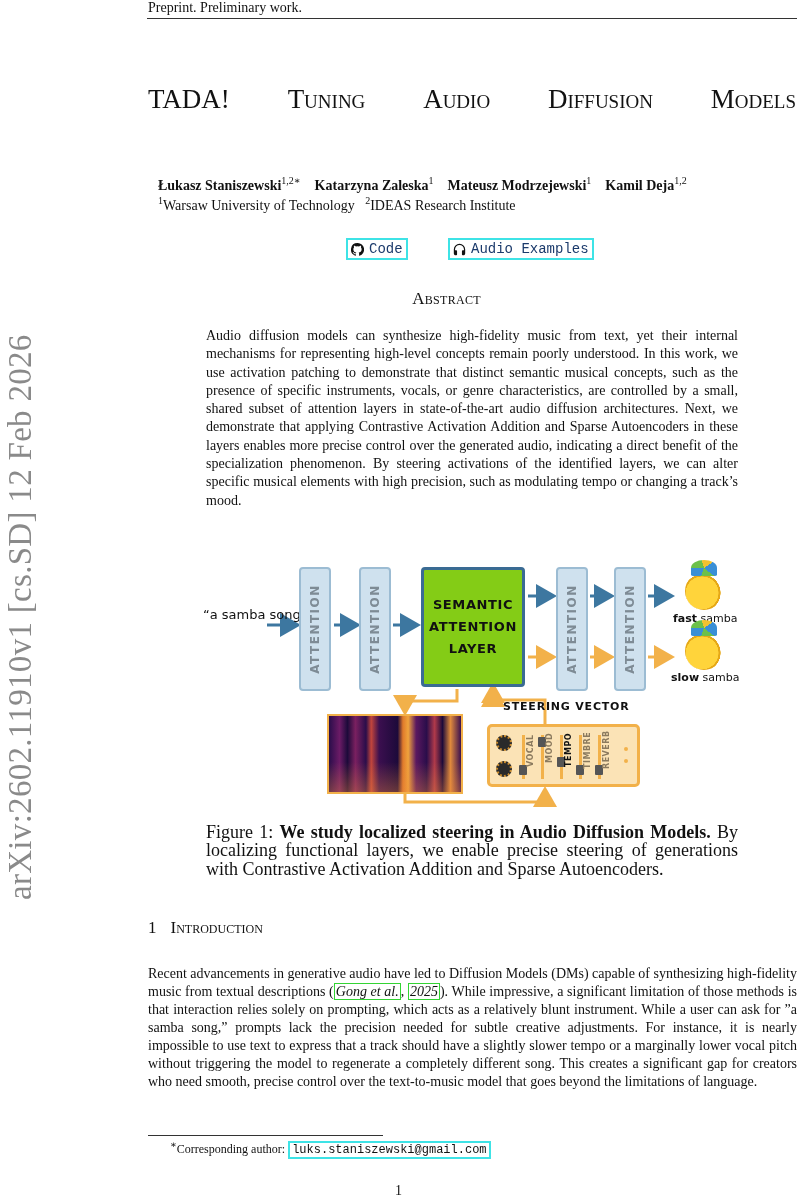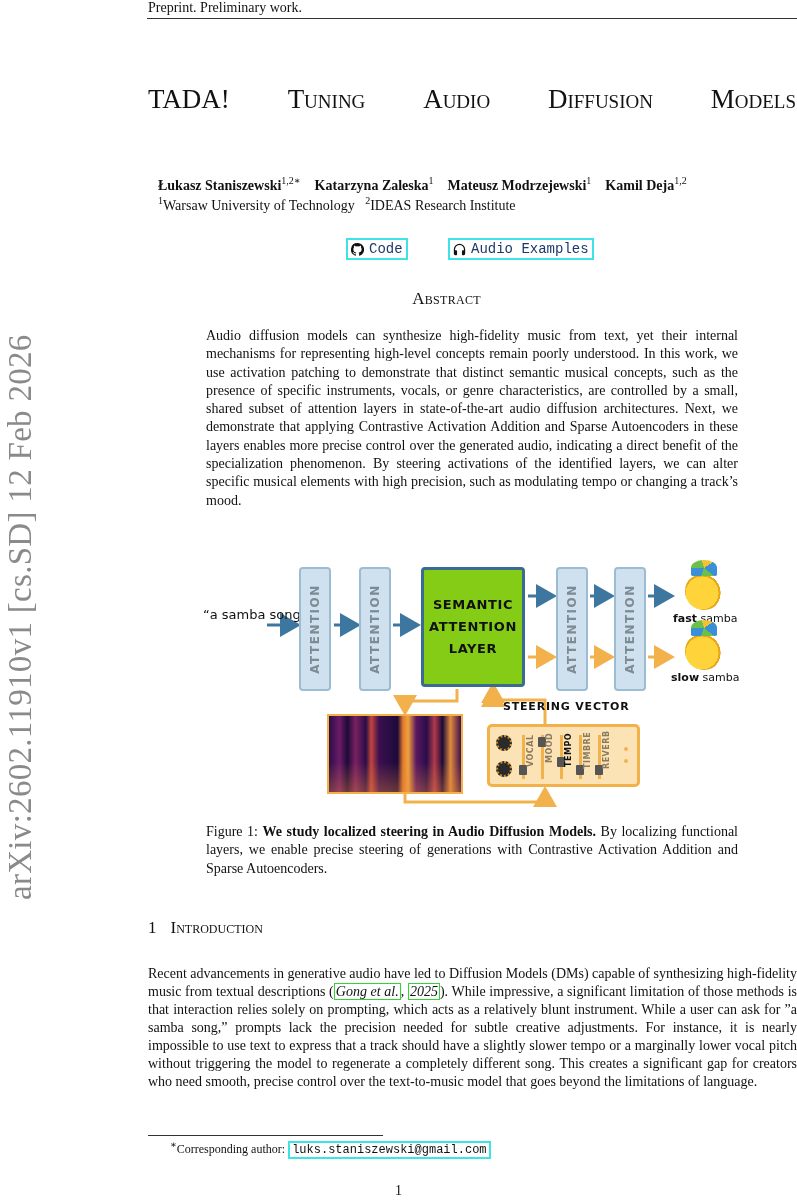--- a/index.html
+++ b/index.html
@@ -17,21 +17,21 @@
   .affil { position:absolute; left:158px; top:195px; font-size:14px; white-space:nowrap; }
   .affil sup { font-size:10px; }
   .links { position:absolute; top:238px; left:0; width:797px; }
   .link-box { position:absolute; border:2px solid #3ee3e6; padding:0 3px; height:18px; line-height:18px;
               font-family:"Liberation Mono", "DejaVu Sans Mono", monospace; font-size:14px; color:#1b3a6b;
               display:flex; align-items:center; gap:5px; }
   .icon-svg { width:13px; height:13px; }
   .abstract-h { position:absolute; left:0; width:797px; top:289px; text-align:center; font-size:17px; font-variant:small-caps; letter-spacing:0.3px;padding-left:48px; }
   .abstract { position:absolute; left:206px; top:327px; width:532px; font-size:14px; line-height:18.3px; text-align:justify; }
   .figure { position:absolute; left:195px; top:558px; width:575px; height:250px; }
-  .caption { position:absolute; left:206px; top:823px; width:532px; font-size:14px; line-height:18.3px; text-align:justify; }
+  .caption { position:absolute; left:206px; top:823px; width:532px; font-size:18px; line-height:18.3px; text-align:justify; }
   .caption b { font-weight:bold; }
   .section-h { position:absolute; left:148px; top:918px; font-size:17px; font-variant:small-caps; }
   .section-h .num { margin-right:14px; }
   .intro { position:absolute; left:148px; top:965px; width:649px; font-size:14px; line-height:18px; text-align:justify; }
   .cite { border:1.5px solid #33d433; padding:0 1px;font-style:italic; }
   .fn-rule { position:absolute; left:148px; top:1135px; width:235px; height:1px; background:#333; }
   .footnote { position:absolute; left:170px; top:1139px; font-size:12px; white-space:nowrap; }
   .footnote .mail { font-family:"Liberation Mono", "DejaVu Sans Mono", monospace; border:2px solid #3ee3e6; padding:0 2px; font-size:12px; }
   .page-num { position:absolute; left:0; width:797px; top:1183px; text-align:center; font-size:14px; }
   

